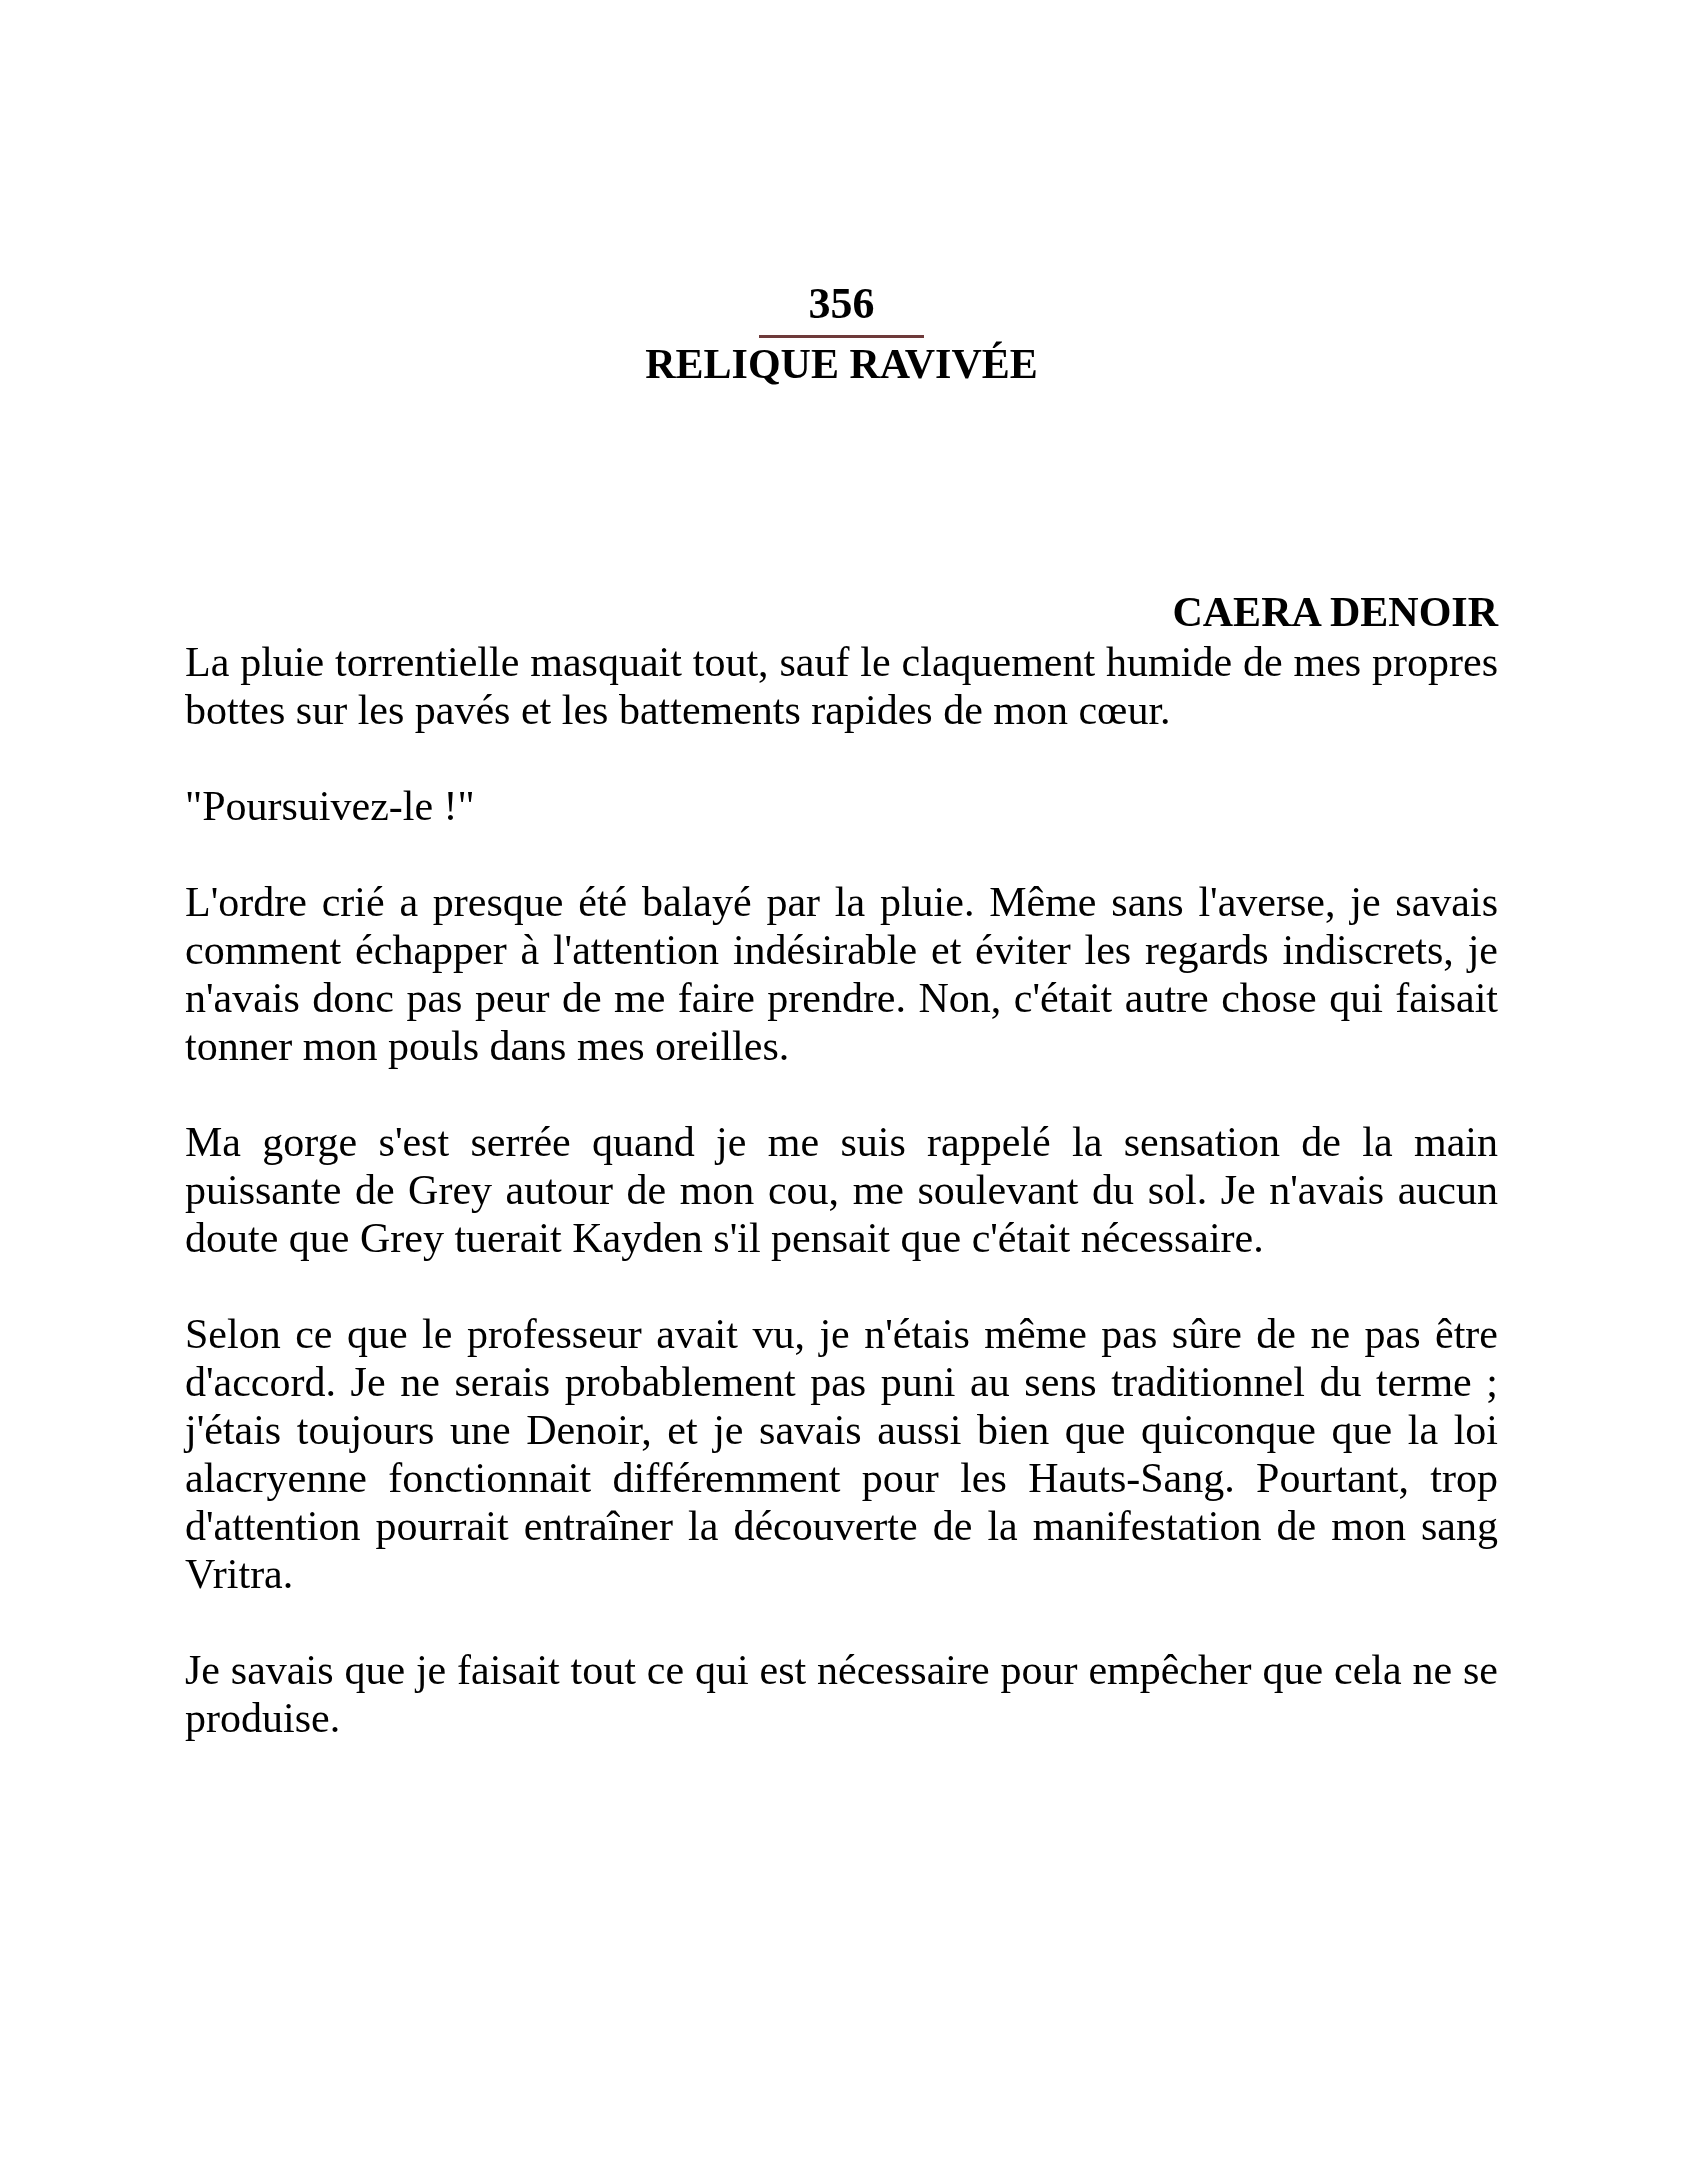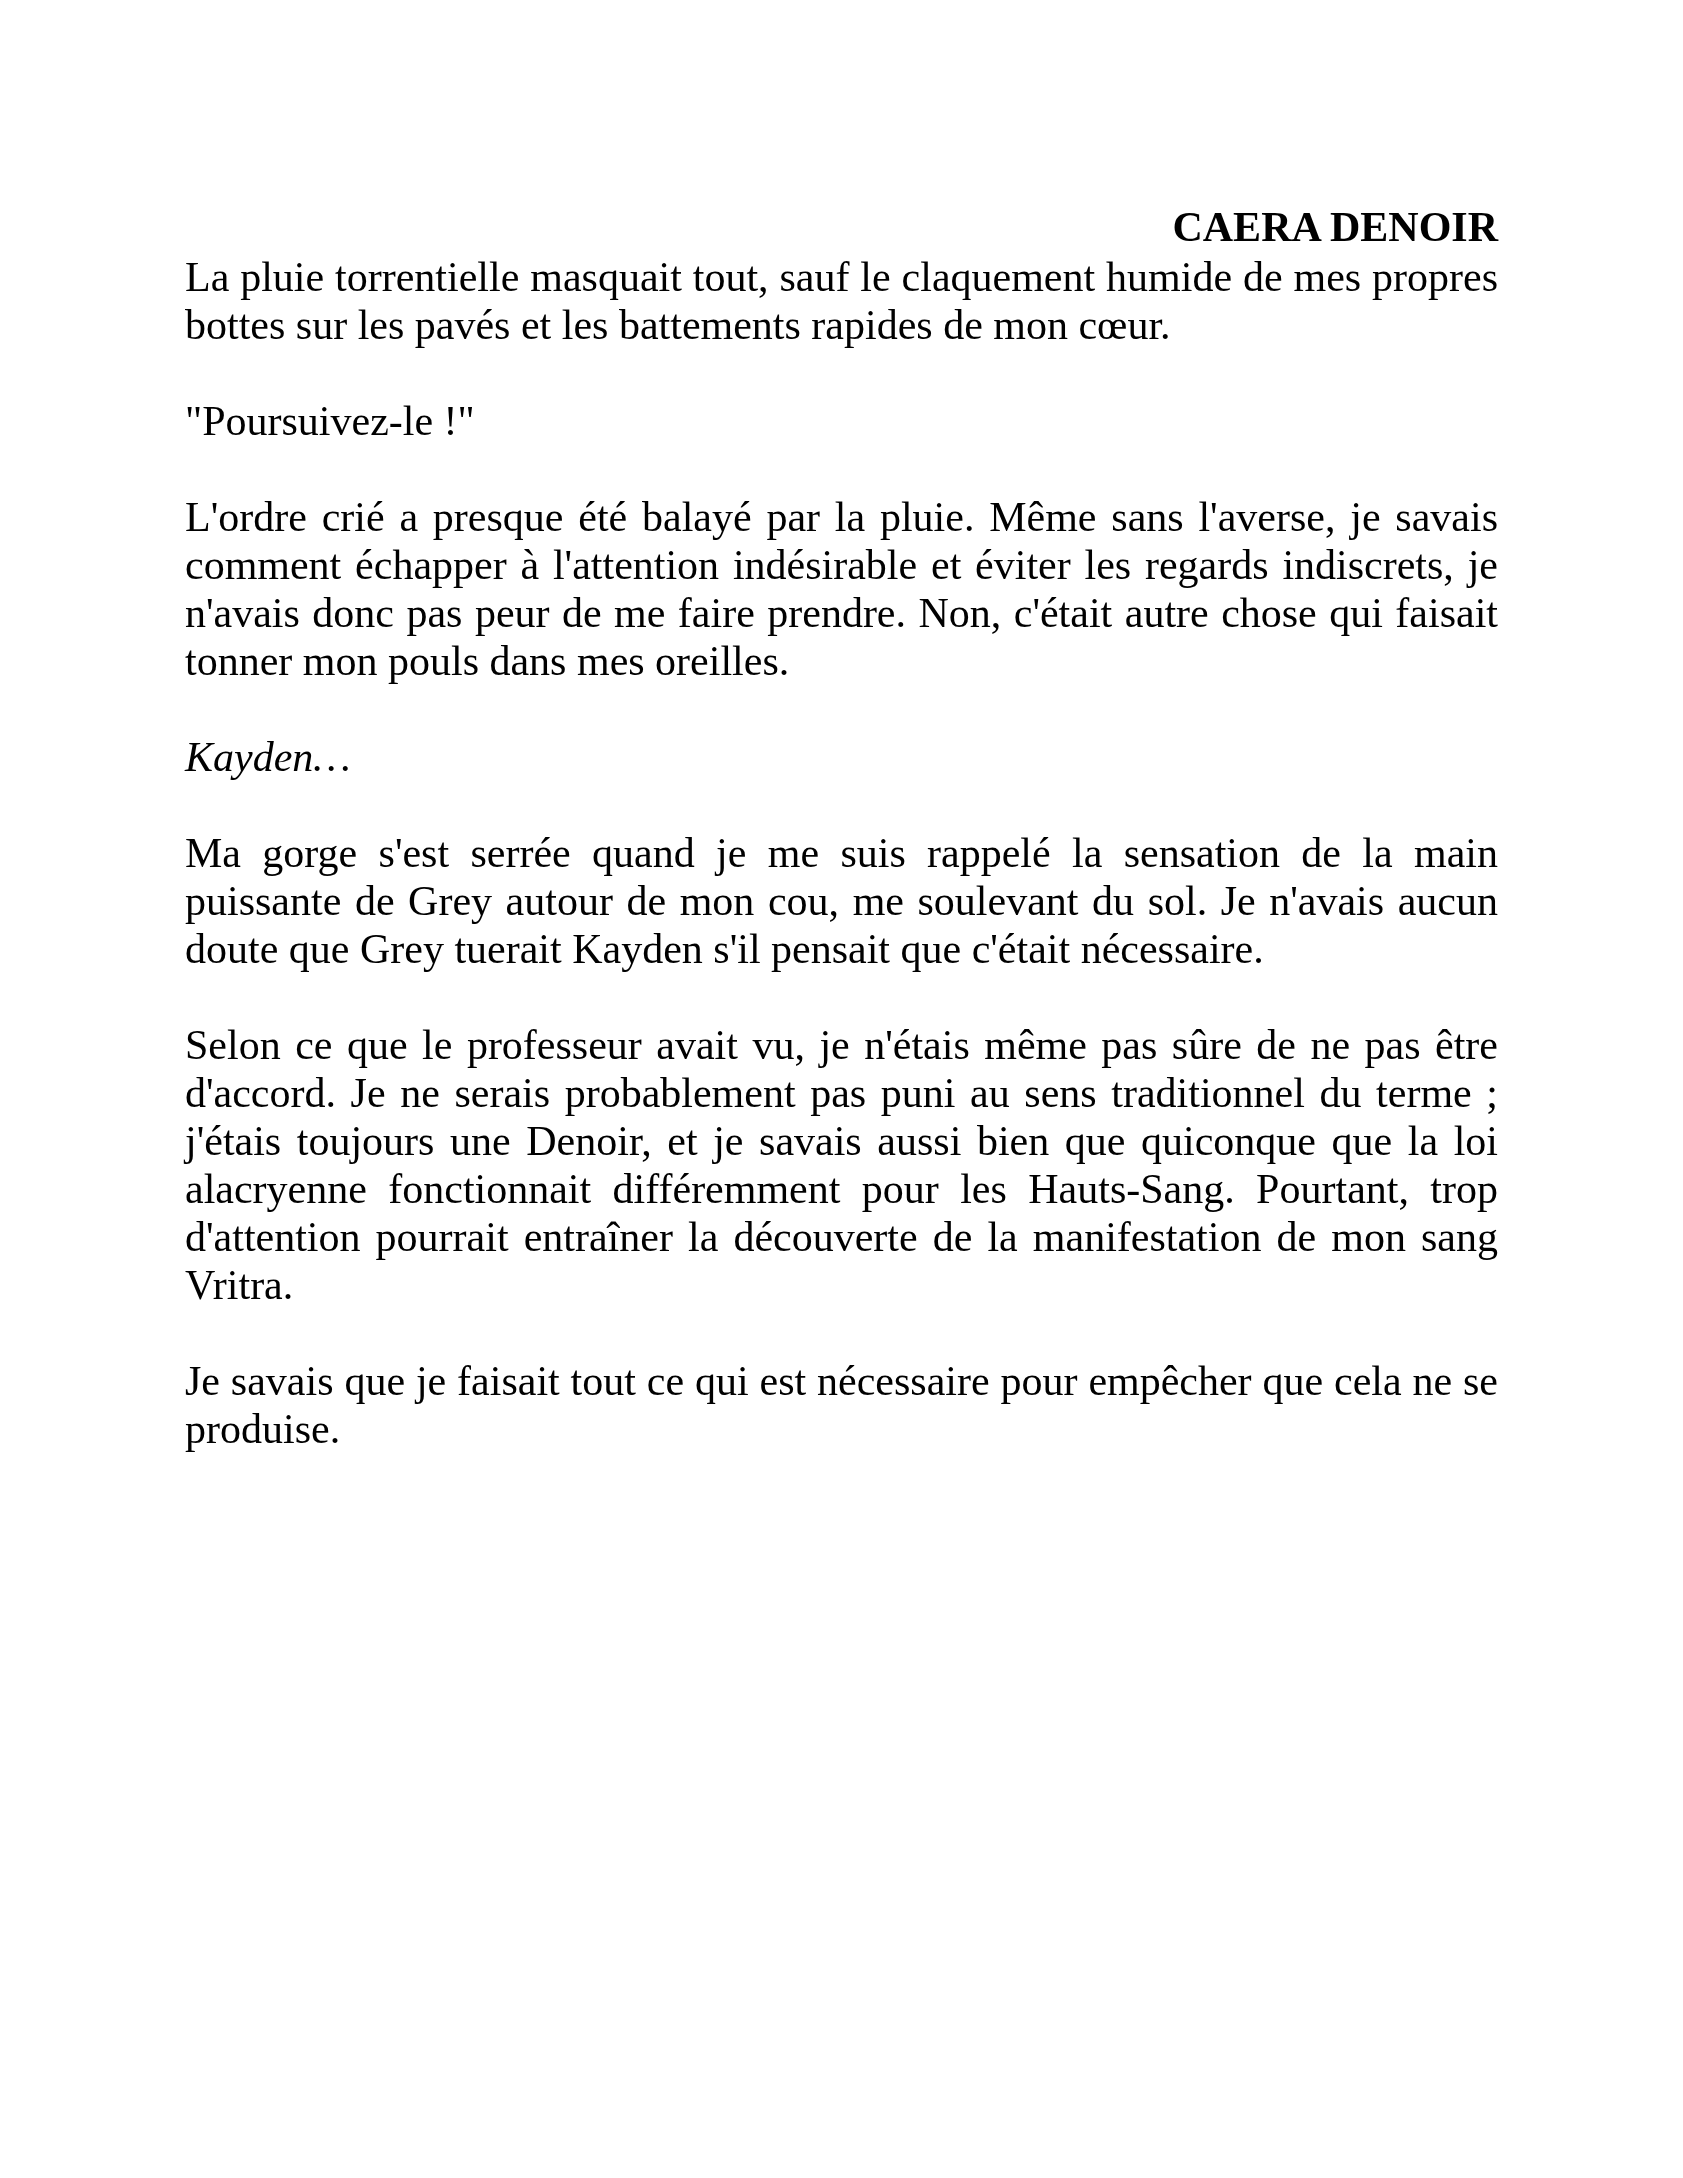--- a/index.html
+++ b/index.html
@@ -44,24 +44,28 @@
   .body-text p { margin: 48px 0 0 0; }
   .body-text p:first-child { margin-top: 0; }
   .body-text p.style-heading { font-weight: bold; text-align: right; }
   .body-text p.style-heading + p { margin-top: 2px; }
   .body-text p.style-italic { font-style: italic; }
 </style>
 </head>
 <body>
 
 <div class="page" style="background: rgb(255, 255, 255); color: rgb(0, 0, 0);">
+  <header class="title-block">
+    <p class="chapter-number">356</p>
+    <div class="title-rule" style="background: rgb(110, 58, 58);"></div>
+    <p class="chapter-title">RELIQUE RAVIVÉE</p>
+  </header>
   <main class="body-text">
       <p class="style-heading">CAERA DENOIR</p>
       <p class="style-normal">La pluie torrentielle masquait tout, sauf le claquement humide de mes propres bottes sur les pavés et les battements rapides de mon cœur.</p>
       <p class="style-normal">"Poursuivez-le !"</p>
       <p class="style-normal">L'ordre crié a presque été balayé par la pluie. Même sans l'averse, je savais comment échapper à l'attention indésirable et éviter les regards indiscrets, je n'avais donc pas peur de me faire prendre. Non, c'était autre chose qui faisait tonner mon pouls dans mes oreilles.</p>
-      <p class="style-italic">Kayden…</p>
       <p class="style-normal">Ma gorge s'est serrée quand je me suis rappelé la sensation de la main puissante de Grey autour de mon cou, me soulevant du sol. Je n'avais aucun doute que Grey tuerait Kayden s'il pensait que c'était nécessaire.</p>
       <p class="style-normal">Selon ce que le professeur avait vu, je n'étais même pas sûre de ne pas être d'accord. Je ne serais probablement pas puni au sens traditionnel du terme ; j'étais toujours une Denoir, et je savais aussi bien que quiconque que la loi alacryenne fonctionnait différemment pour les Hauts-Sang. Pourtant, trop d'attention pourrait entraîner la découverte de la manifestation de mon sang Vritra.</p>
       <p class="style-normal">Je savais que je faisait tout ce qui est nécessaire pour empêcher que cela ne se produise.</p>
     </main>
 </div>
 
 
 </body></html>

